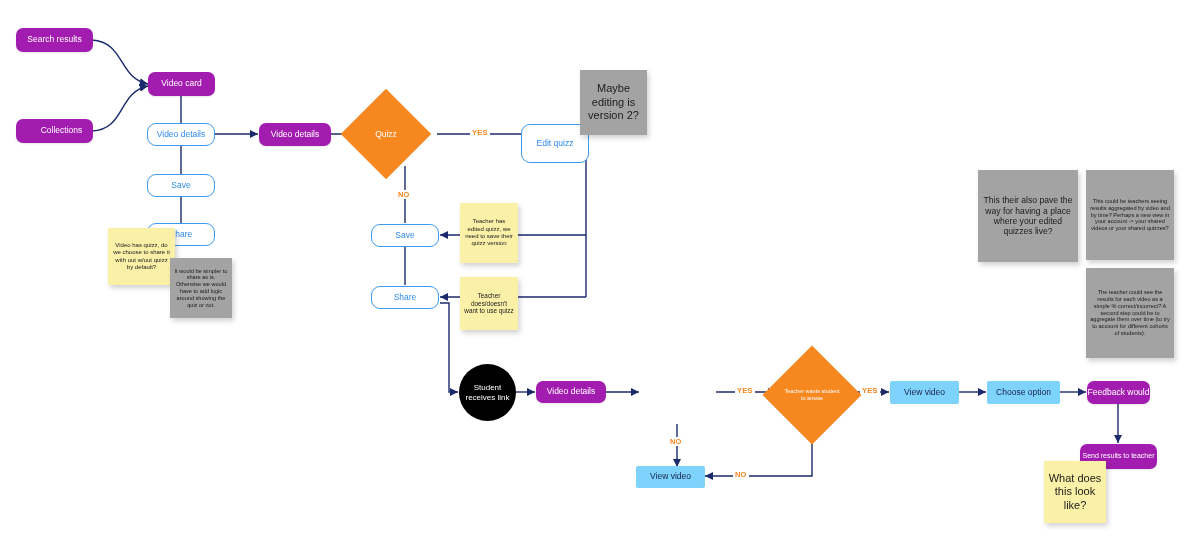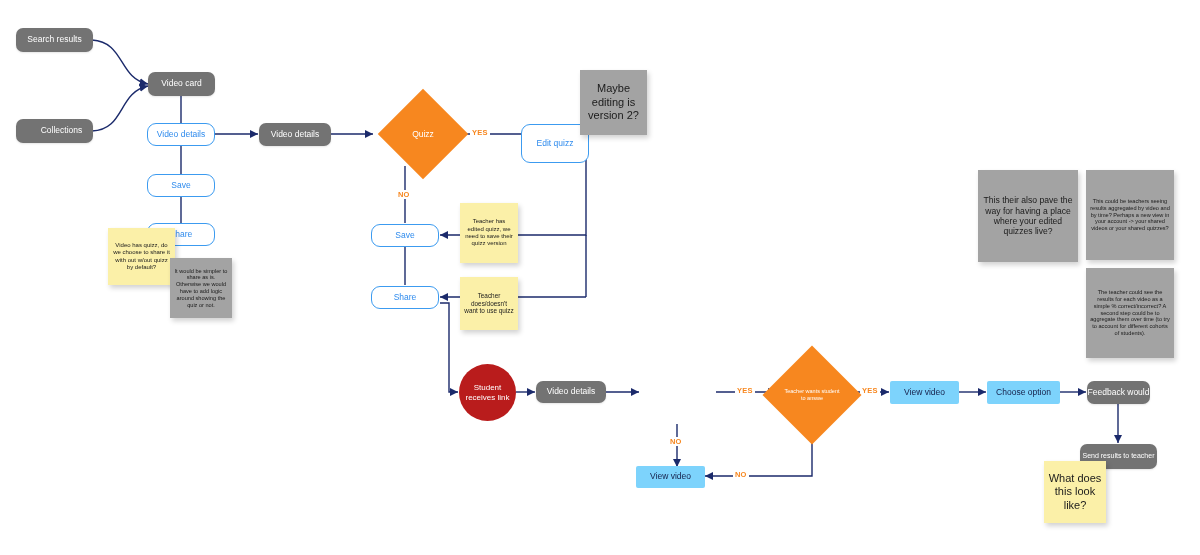--- a/index.html
+++ b/index.html
@@ -27,21 +27,21 @@
     position: absolute;
     box-sizing: border-box;
     display: flex;
     align-items: center;
     justify-content: center;
     text-align: center;
     line-height: 1.15;
   }
   
   .n-blue {
-    background: #737373;
+    background: #a21caf;
     color: #ffffff;
     border-radius: 7px;
     font-size: 8.5px;
     box-shadow: 0 1px 2px rgba(0,0,0,0.10);
   }
   
   .n-outline {
     background: #ffffff;
     color: #2f8bed;
     border: 1.4px solid #3c9bf0;
@@ -50,21 +50,21 @@
   }
   
   .n-pale {
     background: #7dd3fc;
     color: #16204a;
     border-radius: 2px;
     font-size: 8.5px;
   }
   
   .n-circle {
-    background: #b91c1c;
+    background: #000000;
     color: #ffffff;
     border-radius: 50%;
     font-size: 8px;
     line-height: 1.25;
   }
   
   .n-diamond {
     background: transparent;
     color: #ffffff;
     font-size: 8.5px;
@@ -198,21 +198,21 @@
   </div>
 
   <div class="node n-outline" style="left:147px; top:223px; width:68px; height:23px;">
     <span>Share</span>
   </div>
 
   <div class="node n-blue" style="left:259px; top:123px; width:72px; height:23px;">
     <span>Video details</span>
   </div>
 
-  <div class="node n-diamond" style="left:391px; top:102px; width:64px; height:64px;">
+  <div class="node n-diamond" style="left:354px; top:102px; width:64px; height:64px;">
     <div class="dshape"></div>
     <div class="dlabel">Quizz</div>
   </div>
 
   <div class="node n-outline" style="left:521px; top:124px; width:68px; height:39px;">
     <span>Edit quizz</span>
   </div>
 
   <div class="node n-outline" style="left:371px; top:224px; width:68px; height:23px;">
     <span>Save</span>

